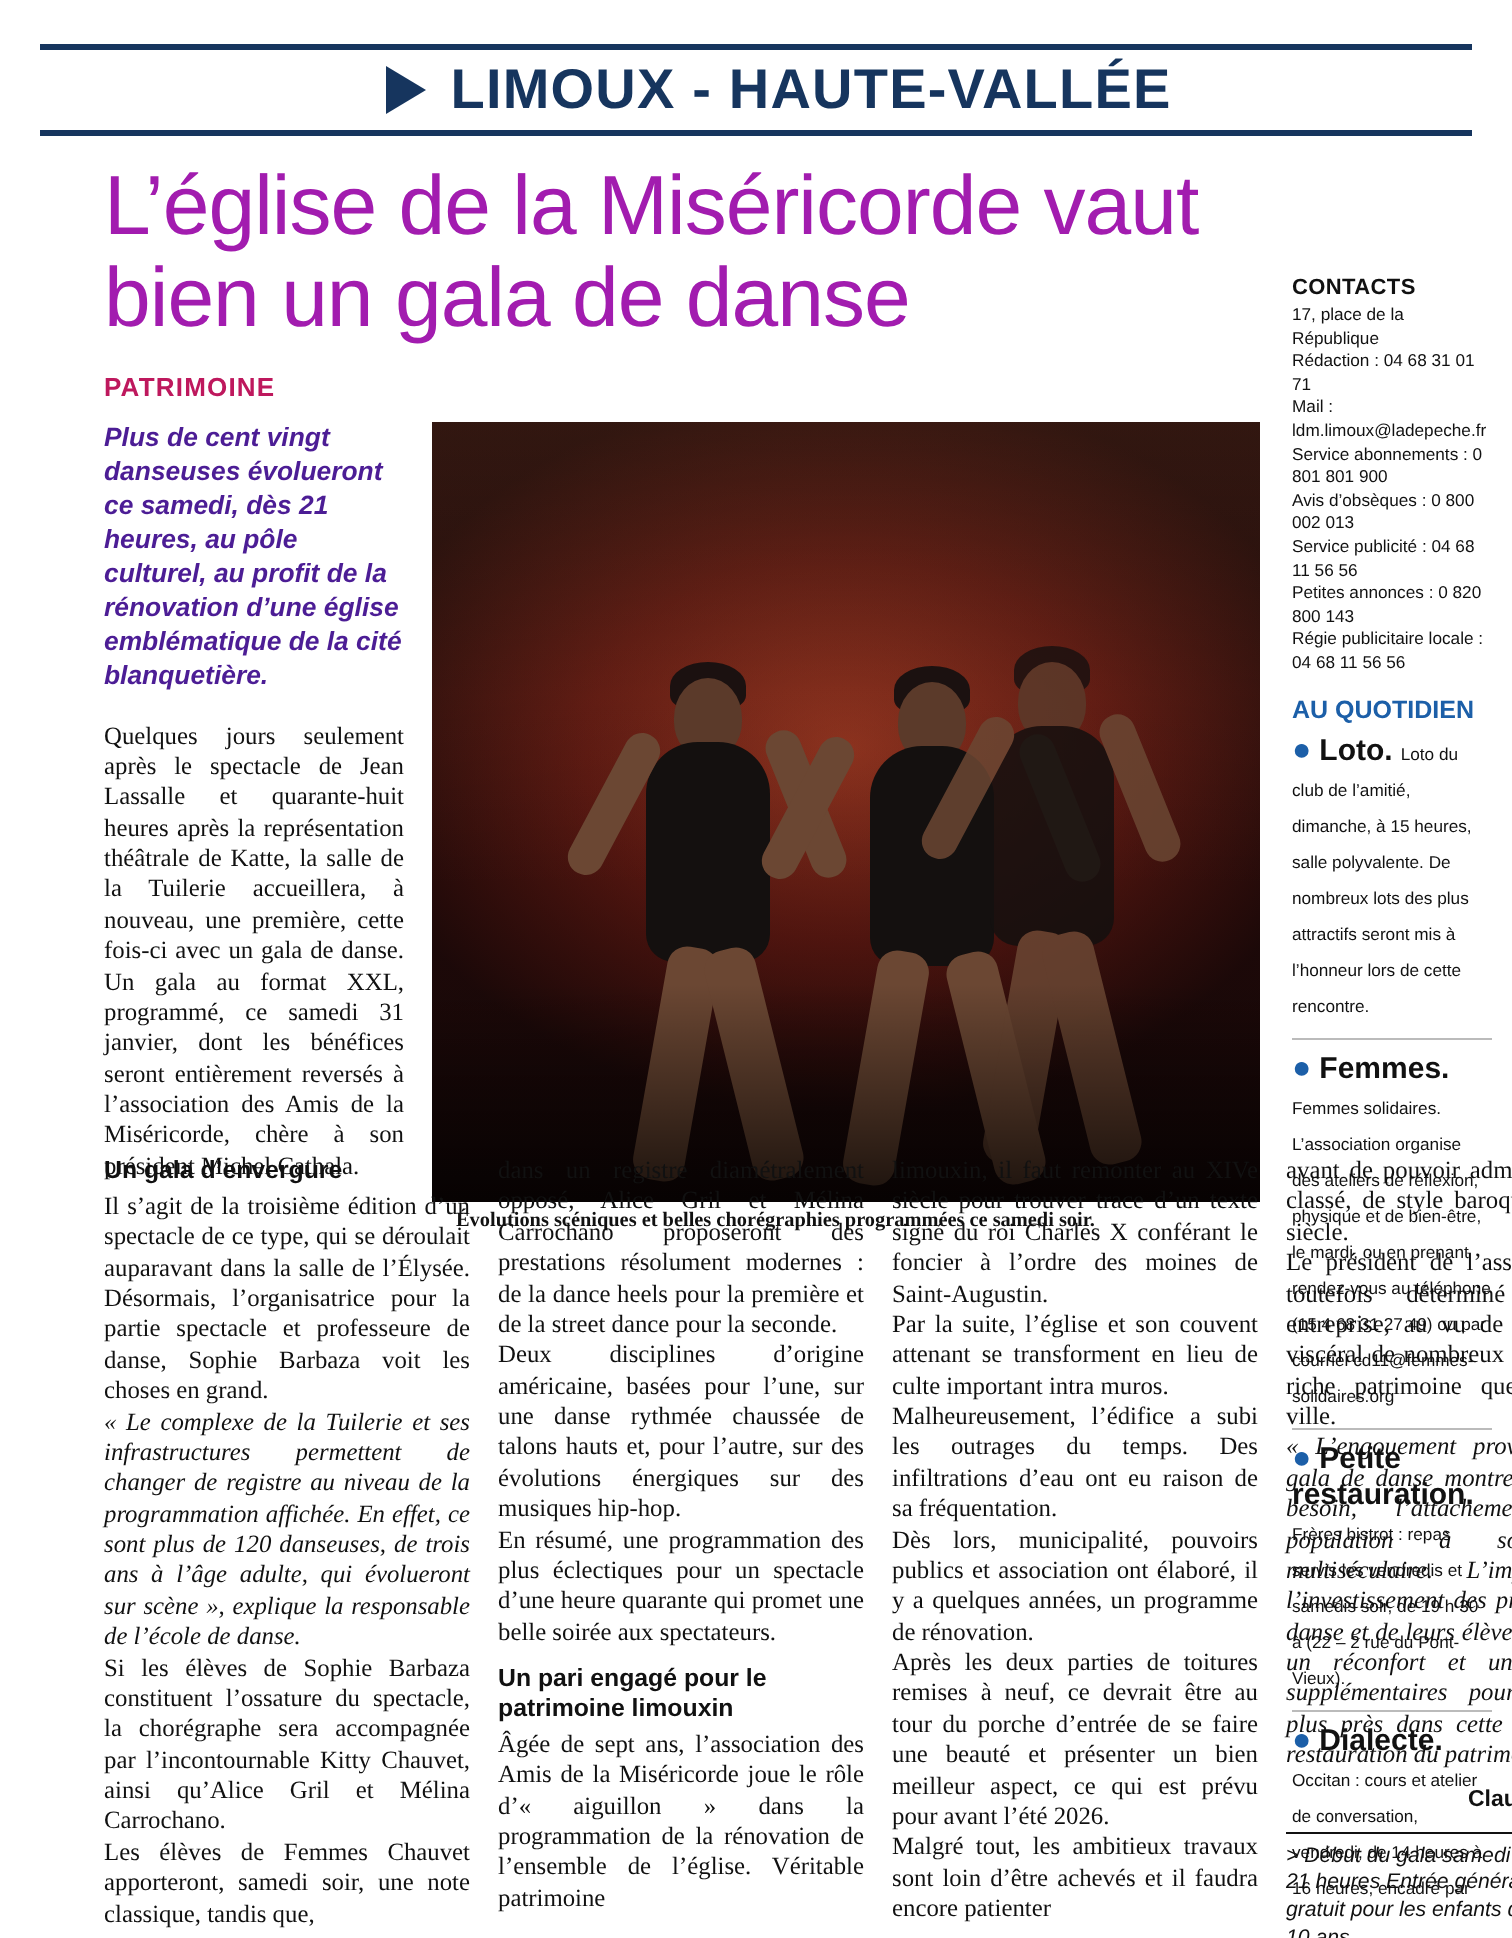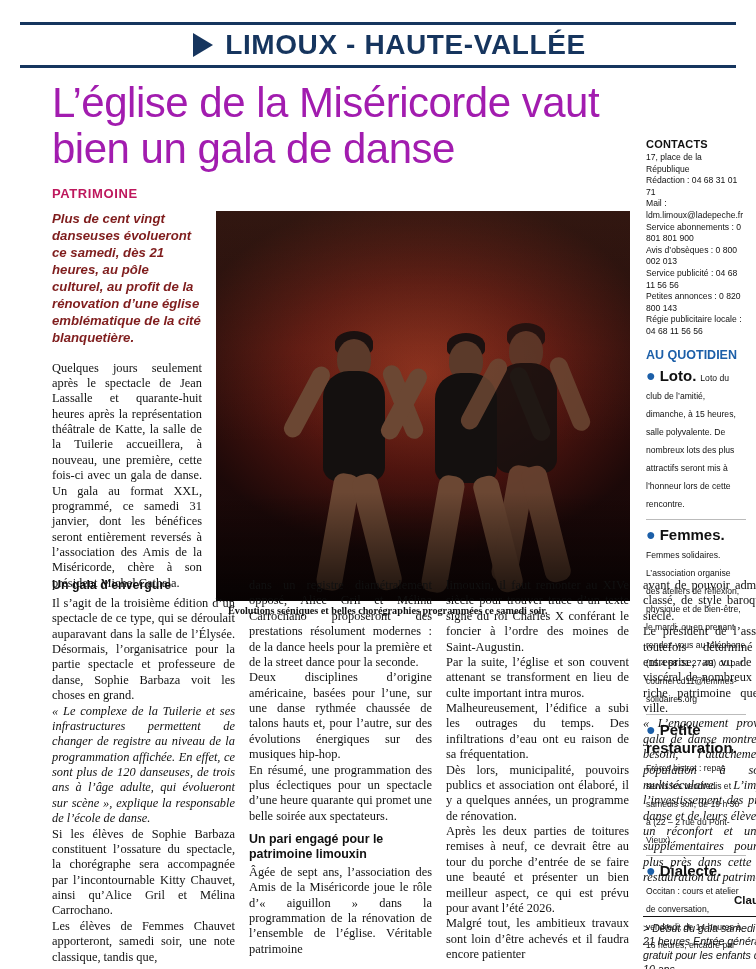--- a/index.html
+++ b/index.html
@@ -85,21 +85,21 @@
   .col-left {
     width: 150px;
     flex: 0 0 150px;
   }
   .chapo {
     font-family: "Liberation Sans", sans-serif;
     font-style: italic;
     font-weight: bold;
     font-size: 13.2px;
     line-height: 1.28;
-    color: #7f1d1d;
+    color: #4c1d95;
     margin-bottom: 14px;
   }
   .body-text {
     font-size: 12.4px;
     line-height: 1.24;
     text-align: justify;
     hyphens: auto;
   }
   .photo-wrap {
     flex: 1 1 auto;

